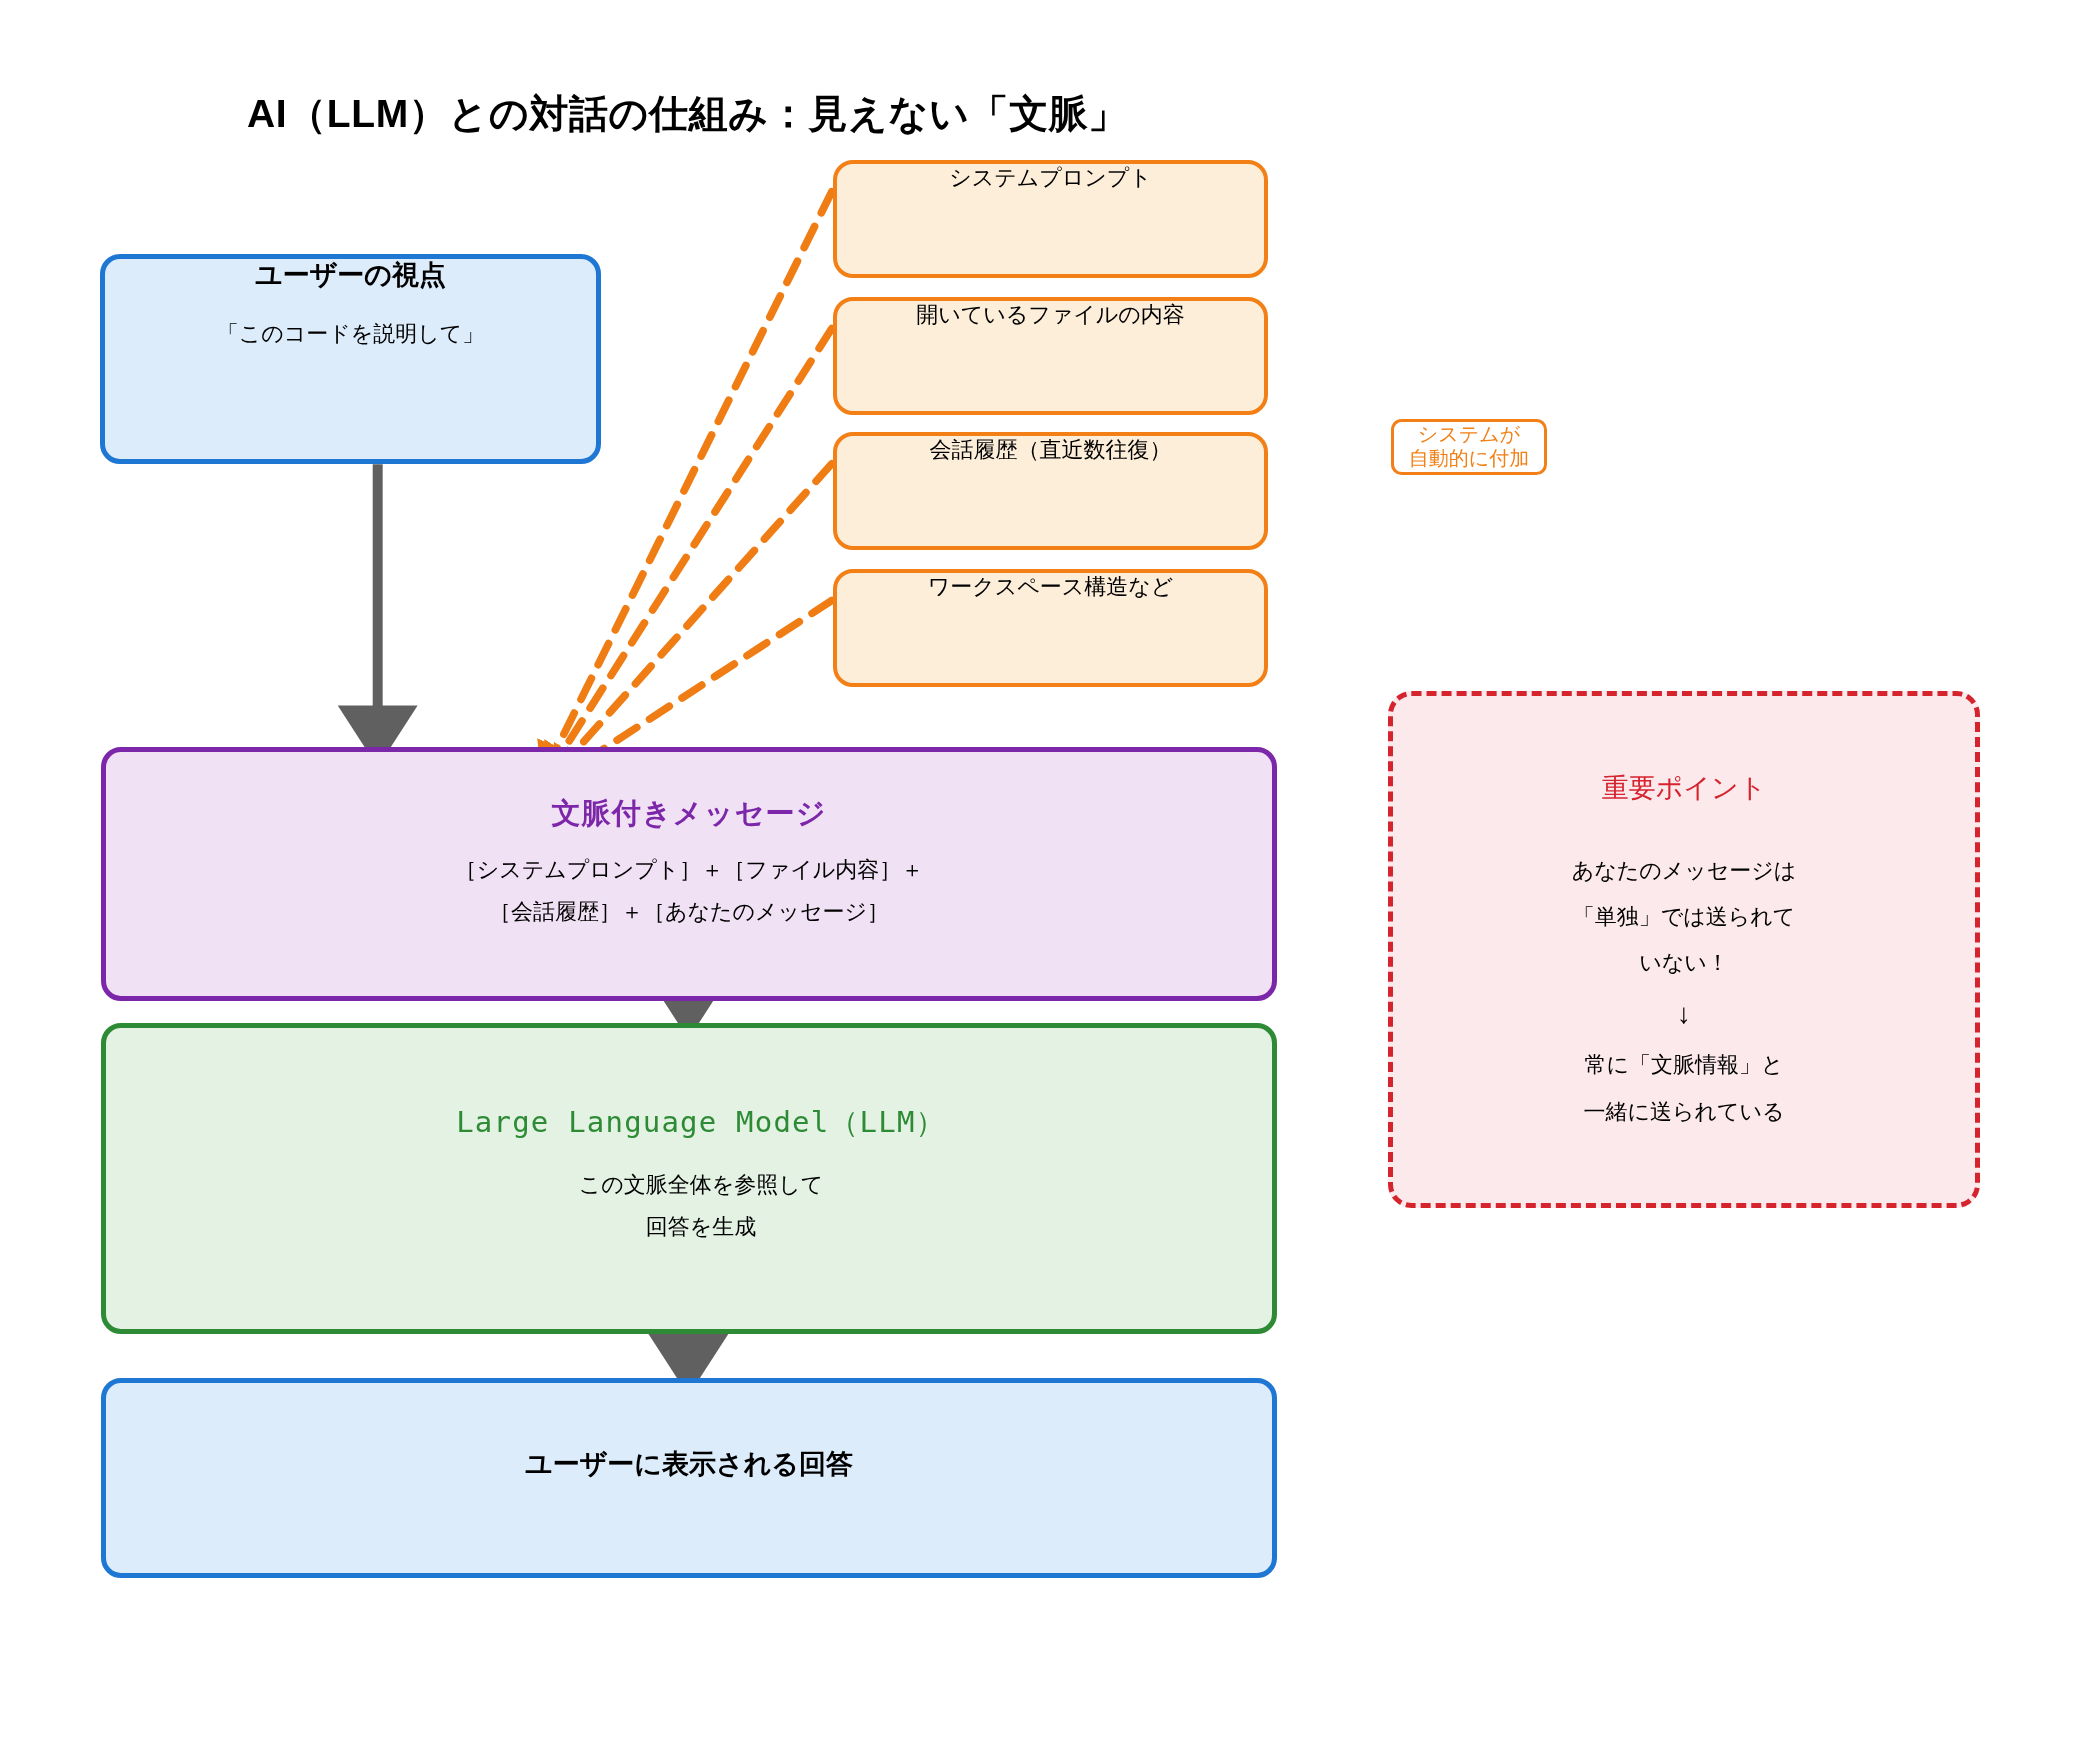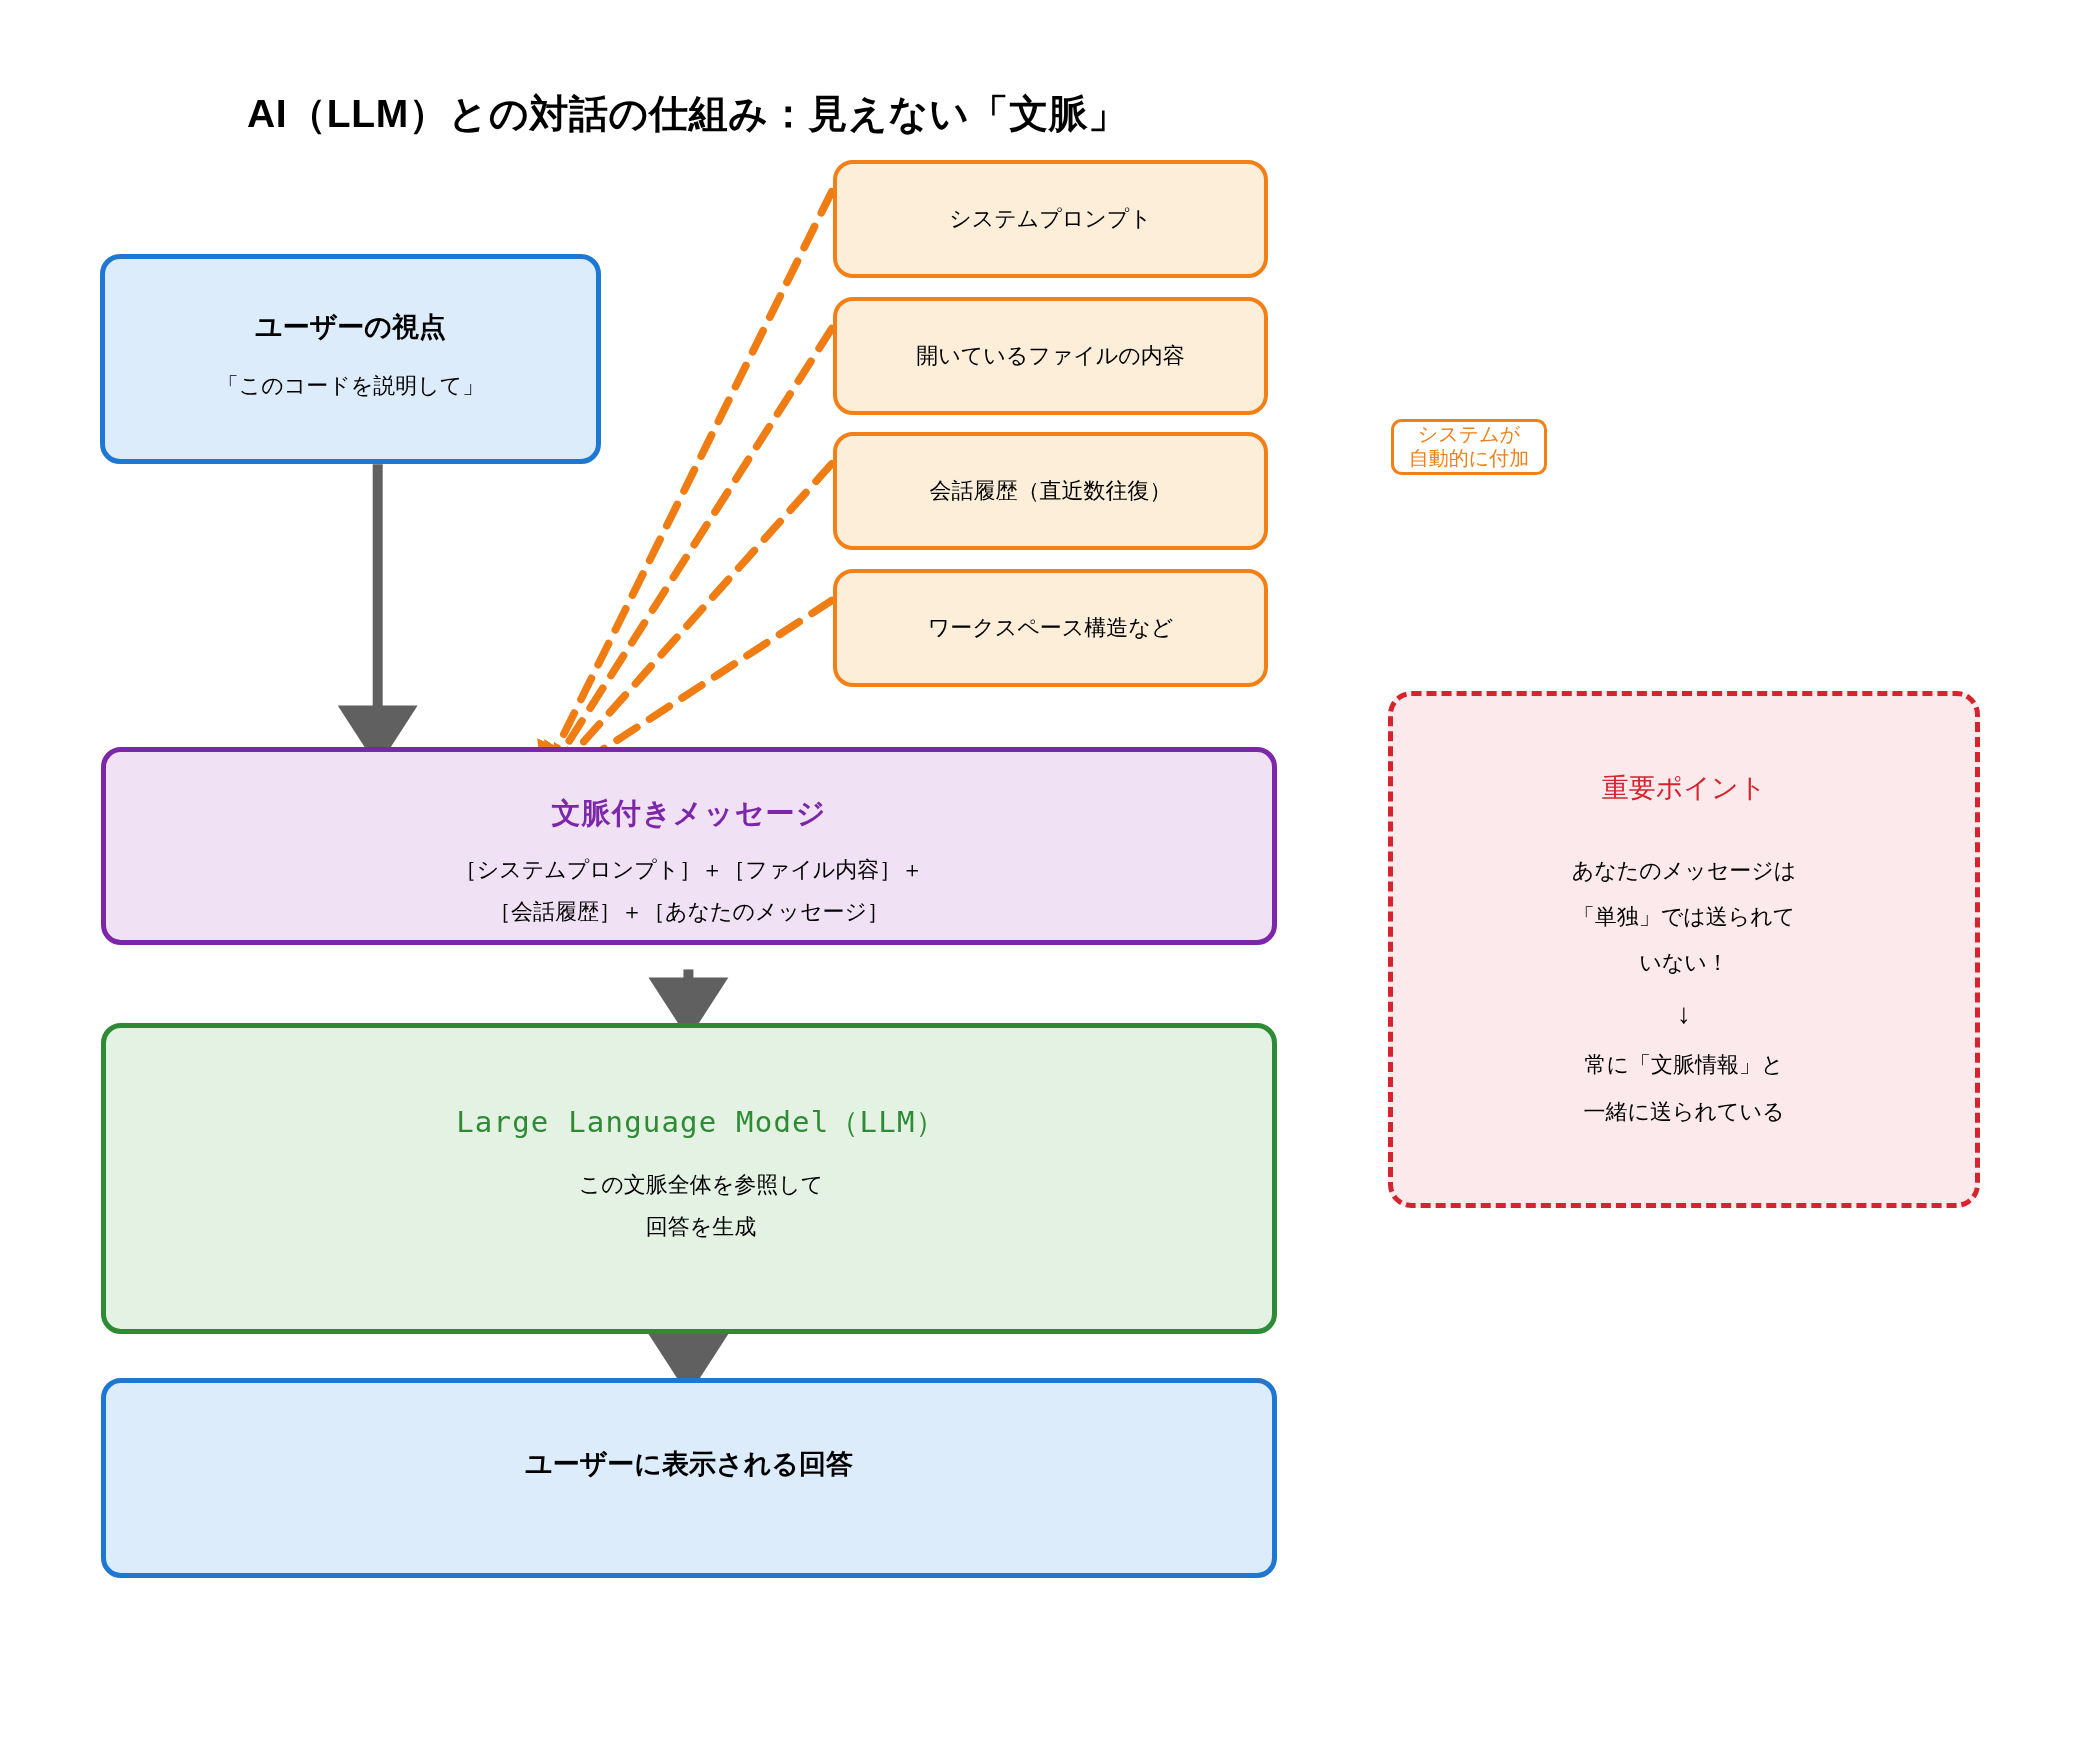--- a/index.html
+++ b/index.html
@@ -33,21 +33,21 @@
   }
 
   
   .node {
     position: absolute;
     box-sizing: border-box;
     border-radius: 20px;
     display: flex;
     flex-direction: column;
     align-items: center;
-    justify-content: center;
+    justify-content: flex-start;
     text-align: center;
   }
   .node .heading {
     font-size: 27px;
     font-weight: 700;
     color: #000000;
     line-height: 1.25;
   }
   .node .sub {
     font-size: 22px;
@@ -193,21 +193,21 @@
 
   <div class="node node--orange" style="left:833px; top:569px; width:435px; height:118px;">
     <div class="chip-label">ワークスペース構造など</div>
   </div>
 
   <div class="badge" style="left:1391px; top:419px; width:156px; height:56px;">
     <span>システムが</span>
     <span>自動的に付加</span>
   </div>
 
-  <div class="node node--purple" style="left:101px; top:747px; width:1176px; height:198px; justify-content:flex-start; padding-top:43px;">
+  <div class="node node--purple" style="left:101px; top:747px; width:1176px; height:254px; justify-content:flex-start; padding-top:43px;">
     <div class="heading">文脈付きメッセージ</div>
     <div class="sub" style="margin-top:17.6px;">
       <span class="ln">［システムプロンプト］＋［ファイル内容］＋</span>
       <span class="ln">［会話履歴］＋［あなたのメッセージ］</span>
     </div>
   </div>
 
   <div class="node node--green" style="left:101px; top:1023px; width:1176px; height:311px; justify-content:flex-start; padding-top:76px;">
     <div class="heading">Large Language Model（LLM）</div>
     <div class="sub" style="margin-top:23.5px;">

